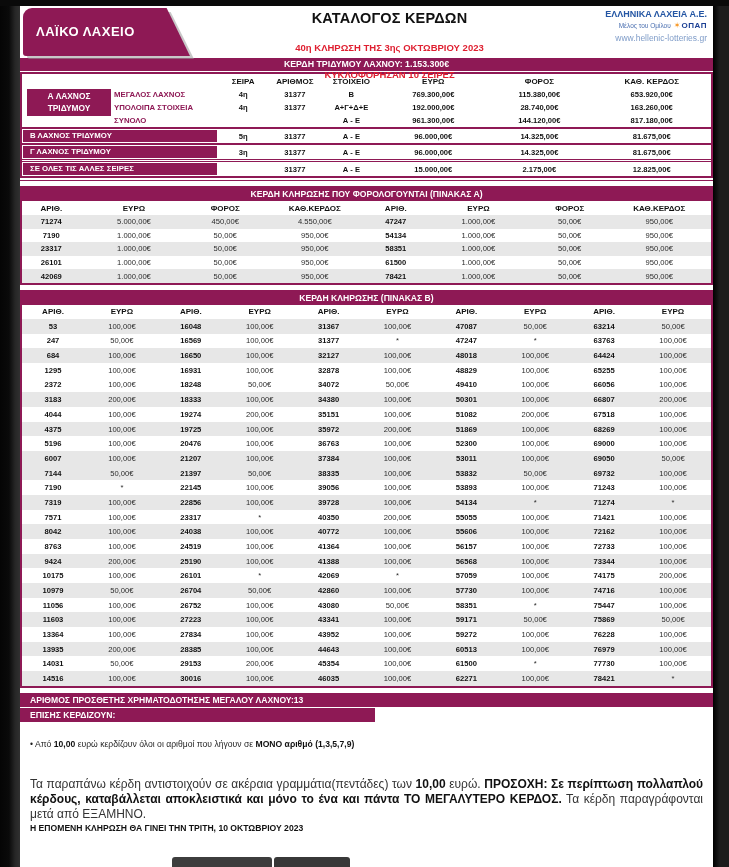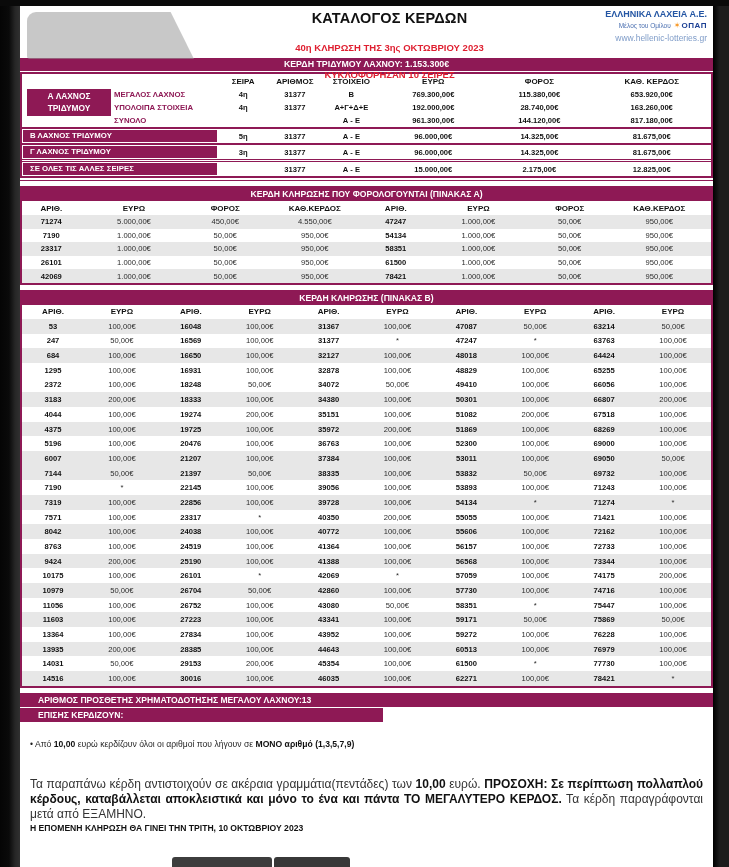--- a/index.html
+++ b/index.html
@@ -69,21 +69,21 @@
   
   .ta th,.tb th{height:14px;font-size:8px;font-weight:700;color:#111;text-align:center;background:#fff;}
   .ta td{height:13.6px;font-size:7.6px;text-align:center;}
   .tb td{height:14.68px;font-size:7.6px;text-align:center;}
   .ta tr.g td,.tb tr.g td{background:#E7E7E7;}
   td.num{font-weight:700;color:#111;}
   td.amt{font-weight:400;color:#2b2b2b;}
 
   
   .fbar{background:#8E1955;color:#fff;font-weight:700;font-size:8.6px;
-    height:14px;line-height:14px;padding-left:18px;}
+    height:14px;line-height:14px;padding-left:10px;}
   .fbar.partial{width:345px;margin-top:1px;}
   .notes{padding:0 10px;color:#222;}
   .bullet{margin-top:17px;font-size:8.6px;color:#1f1f1f;}
   .para{margin-top:28px;font-size:12px;line-height:15px;text-align:justify;color:#333;}
   .para b,.bullet b{color:#111;}
   .nextdraw{font-size:8.6px;font-weight:700;color:#111;margin-top:1px;}
 
   
   .dock{position:absolute;bottom:0;height:10px;background:#3d3d3d;border-radius:3px 3px 0 0;}
   .dock.d1{left:172px;width:100px;}
@@ -93,20 +93,23 @@
 <body>
 
 <div class="edge-left"></div>
 <div class="edge-right"></div>
 <div class="edge-top"></div>
 
 <div class="doc">
 
   <div class="hdr">
     <div class="badge-shadow"></div>
+    <div class="badge">
+      <span>ΛΑΪΚΟ ΛΑΧΕΙΟ</span>
+    </div>
     <div class="ctr">
       <div class="c-title">ΚΑΤΑΛΟΓΟΣ ΚΕΡΔΩΝ</div>
       <div class="c-sub">40η ΚΛΗΡΩΣΗ ΤΗΣ 3ης ΟΚΤΩΒΡΙΟΥ 2023</div>
       <div class="c-sub">ΚΥΚΛΟΦΟΡΗΣΑΝ 10 ΣΕΙΡΕΣ</div>
     </div>
     <div class="logo">
       <div class="company">ΕΛΛΗΝΙΚΑ ΛΑΧΕΙΑ Α.Ε.</div>
       <div class="member-row">
         <span>Μέλος του Ομίλου</span><span class="opap-star">✶</span><span class="opap-txt">ΟΠΑΠ</span>
       </div>

